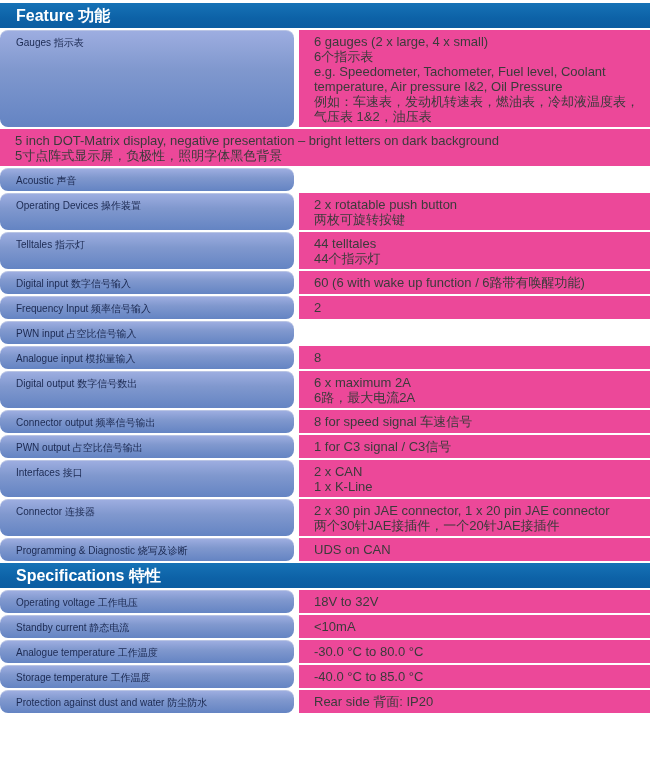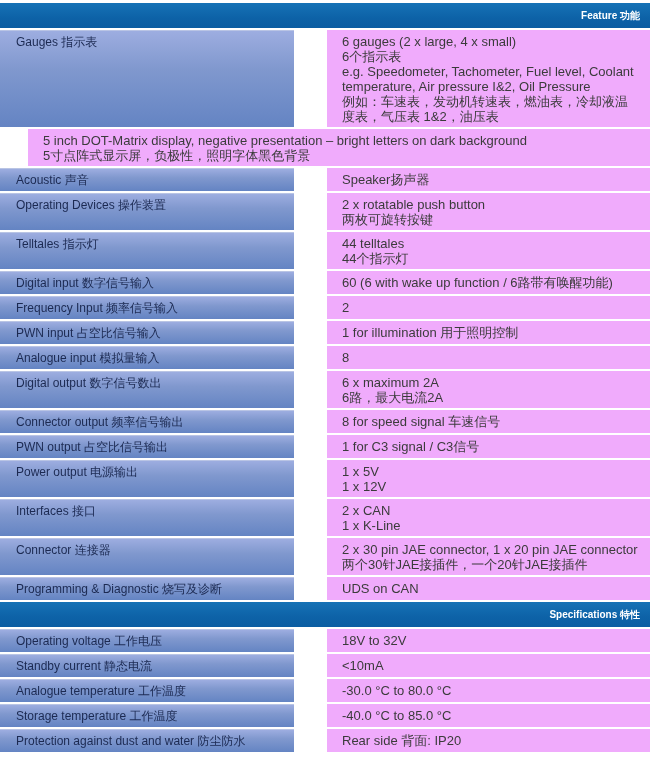--- a/index.html
+++ b/index.html
@@ -19,49 +19,48 @@
     padding-top: 3px;
     display: flex;
     flex-direction: column;
     gap: 2px;
     background: #ffffff;
   }
   .section-header {
     background: linear-gradient(180deg, #1672b6 0%, #0d62a7 60%, #0b5da2 100%);
     color: #ffffff;
     font-weight: bold;
-    font-size: 10px;
+    font-size: 16px;
     line-height: 15px;
     padding: 5px 10px 5px 16px;
-    text-align: right;
   }
   .row {
     display: flex;
     gap: 5px;
   }
   .cell-label {
     width: 294px;
     flex: 0 0 294px;
     box-sizing: border-box;
     background: linear-gradient(180deg, #9dade0 0%, #8098ce 40%, #6484c3 100%);
     border-top: 1px solid #b9c4e4;
     color: #1c2a52;
-    font-size: 12px;
+    font-size: 10px;
     line-height: 15px;
     padding: 4px 8px 3px 16px;
+    border-radius: 8px;
   }
   .cell-value {
     flex: 1 1 auto;
     box-sizing: border-box;
-    background: #f0abfc;
+    background: #ec4899;
     color: #3b3b3b;
     font-size: 13px;
     line-height: 15px;
     padding: 4px 10px 3px 15px;
-    margin-left: 28px;
   }
   .value-line { display: block; }
 </style>
 </head>
 <body>
 
 <div class="spec-table" id="spec-table">
     <div class="section-header">Feature 功能</div>
     <div class="row">
       <div class="cell-label">Gauges 指示表</div>
@@ -73,23 +72,20 @@
       </div>
     </div>
     <div class="row">
       <div class="cell-value">
         <span class="value-line">5 inch DOT-Matrix display, negative presentation – bright letters on dark background</span>
         <span class="value-line">5寸点阵式显示屏，负极性，照明字体黑色背景</span>
       </div>
     </div>
     <div class="row">
       <div class="cell-label">Acoustic 声音</div>
-      <div class="cell-value">
-        <span class="value-line">Speaker扬声器</span>
-      </div>
     </div>
     <div class="row">
       <div class="cell-label">Operating Devices 操作装置</div>
       <div class="cell-value">
         <span class="value-line">2 x rotatable push button</span>
         <span class="value-line">两枚可旋转按键</span>
       </div>
     </div>
     <div class="row">
       <div class="cell-label">Telltales 指示灯</div>
@@ -105,23 +101,20 @@
       </div>
     </div>
     <div class="row">
       <div class="cell-label">Frequency Input 频率信号输入</div>
       <div class="cell-value">
         <span class="value-line">2</span>
       </div>
     </div>
     <div class="row">
       <div class="cell-label">PWN input 占空比信号输入</div>
-      <div class="cell-value">
-        <span class="value-line">1 for illumination 用于照明控制</span>
-      </div>
     </div>
     <div class="row">
       <div class="cell-label">Analogue input 模拟量输入</div>
       <div class="cell-value">
         <span class="value-line">8</span>
       </div>
     </div>
     <div class="row">
       <div class="cell-label">Digital output 数字信号数出</div>
       <div class="cell-value">
@@ -132,27 +125,20 @@
     <div class="row">
       <div class="cell-label">Connector output 频率信号输出</div>
       <div class="cell-value">
         <span class="value-line">8 for speed signal 车速信号</span>
       </div>
     </div>
     <div class="row">
       <div class="cell-label">PWN output 占空比信号输出</div>
       <div class="cell-value">
         <span class="value-line">1 for C3 signal / C3信号</span>
-      </div>
-    </div>
-    <div class="row">
-      <div class="cell-label">Power output 电源输出</div>
-      <div class="cell-value">
-        <span class="value-line">1 x 5V</span>
-        <span class="value-line">1 x 12V</span>
       </div>
     </div>
     <div class="row">
       <div class="cell-label">Interfaces 接口</div>
       <div class="cell-value">
         <span class="value-line">2 x CAN</span>
         <span class="value-line">1 x K-Line</span>
       </div>
     </div>
     <div class="row">

